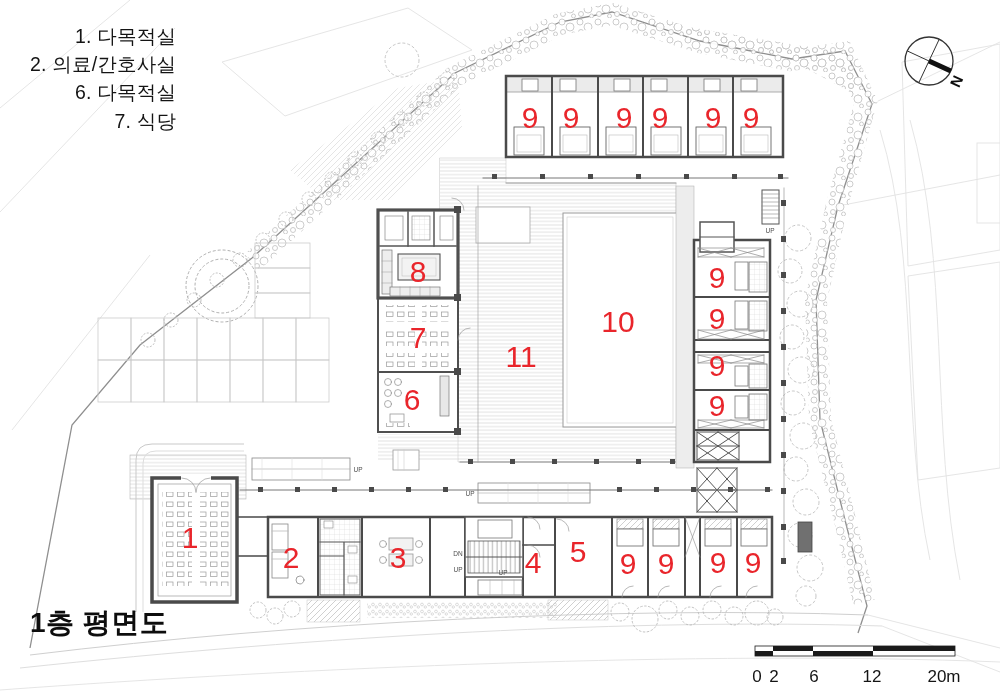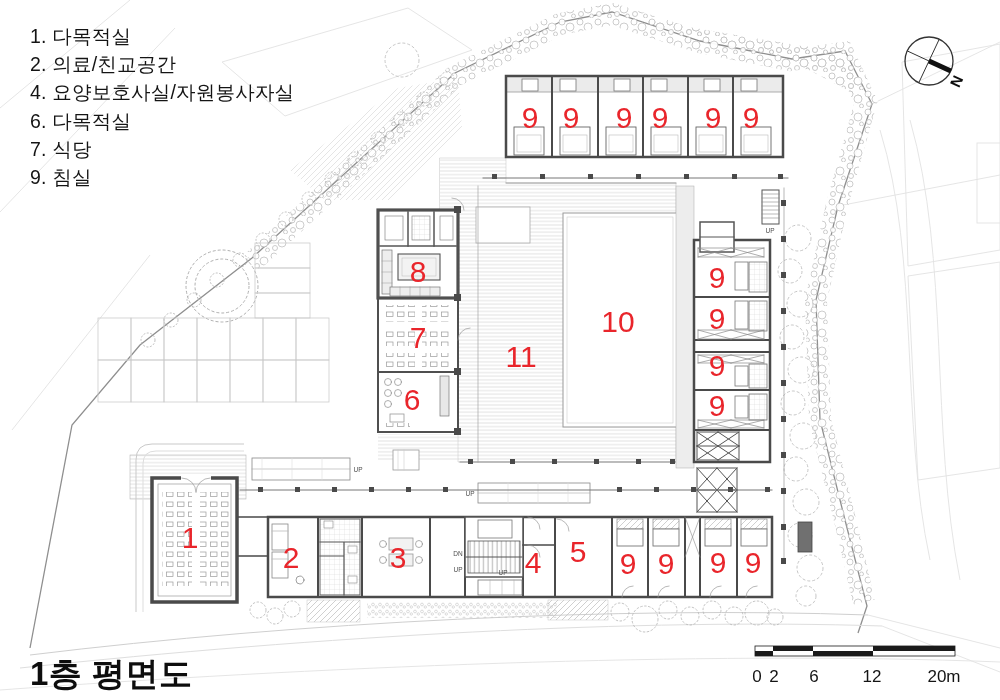--- a/index.html
+++ b/index.html
@@ -1,22 +1,22 @@
 <!DOCTYPE html>
 <html style="--room-num: #e9252b;"><head>
 <meta charset="utf-8">
 <style>
   html,body{margin:0;padding:0;background:#fff;}
   .stage{position:relative;width:1000px;height:700px;background:#fff;overflow:hidden;
          font-family:"Liberation Sans",sans-serif;}
   .stage svg{position:absolute;left:0;top:0;}
   .legend{position:absolute;left:30px;top:22px;color:#141414;font-size:19.5px;line-height:28.2px;
           letter-spacing:0.2px;}
-  .legend-item{white-space:nowrap;}
-  .plan-title{position:absolute;left:30px;top:652px;font-size:33px;font-weight:bold;color:#0d0d0d;
+  .legend-item{white-space:nowrap;text-align:right;}
+  .plan-title{position:absolute;left:30px;top:604px;font-size:28px;font-weight:bold;color:#0d0d0d;
               letter-spacing:0.5px;}
   .room-num{fill:var(--room-num,#e9252b);font-size:30px;font-family:"Liberation Sans",sans-serif;}
   .ann{fill:#4d4d4d;font-size:6.5px;font-family:"Liberation Sans",sans-serif;}
   .scale-txt{fill:#141414;font-size:17px;font-family:"Liberation Sans",sans-serif;}
   .compass-n{fill:#0d0d0d;font-size:15px;font-weight:bold;font-family:"Liberation Sans",sans-serif;}
 </style>
 </head>
 <body>
 
 <div class="stage">
@@ -524,23 +524,21 @@
           <text x="814" y="676" dy="0.35em" text-anchor="middle" class="scale-txt">6</text>
           <text x="872" y="676" dy="0.35em" text-anchor="middle" class="scale-txt">12</text>
           <text x="944" y="676" dy="0.35em" text-anchor="middle" class="scale-txt">20m</text>
         </g>
   </g>
 </svg>
 
 <div class="legend">
   <div>
         <div class="legend-item"><span>1. </span><span>다목적실</span></div>
-        <div class="legend-item"><span>2. </span><span>의료/친교공간</span></div>
-        <div class="legend-item"><span>4. </span><span>요양보호사실/자원봉사자실</span></div>
+        <div class="legend-item"><span>2. </span><span>의료/간호사실</span></div>
         <div class="legend-item"><span>6. </span><span>다목적실</span></div>
         <div class="legend-item"><span>7. </span><span>식당</span></div>
-        <div class="legend-item"><span>9. </span><span>침실</span></div>
       </div>
 </div>
 
 <div class="plan-title">1층 평면도</div>
 
 </div>
 
 </body></html>

